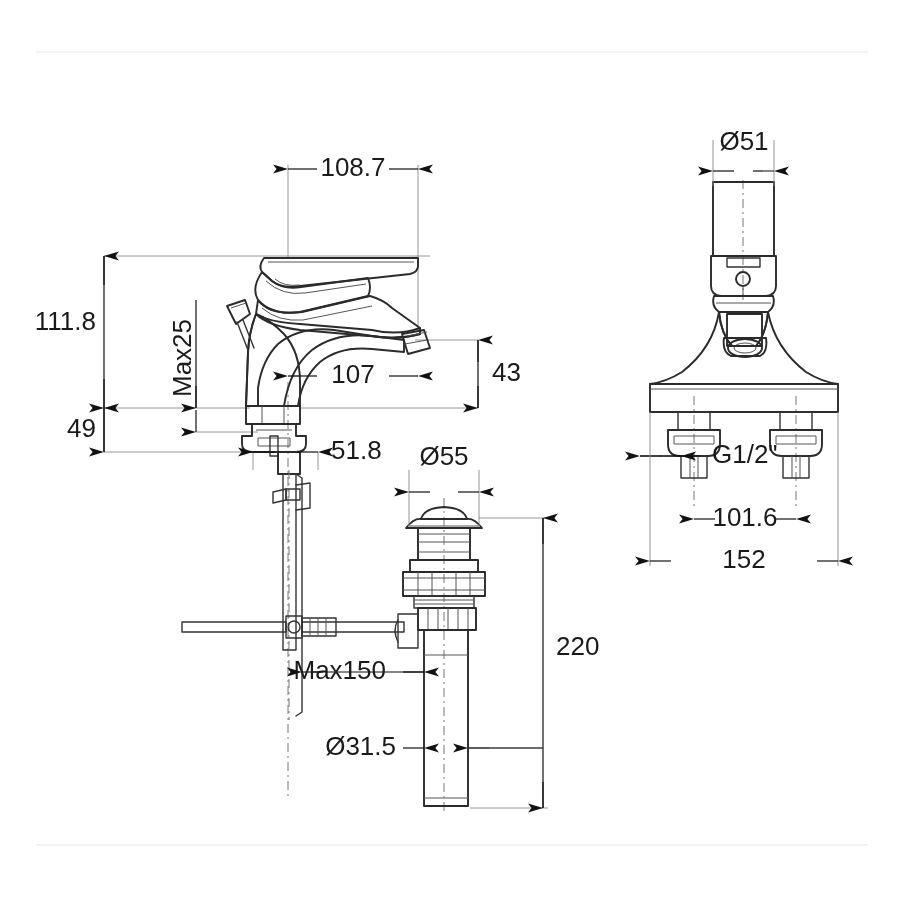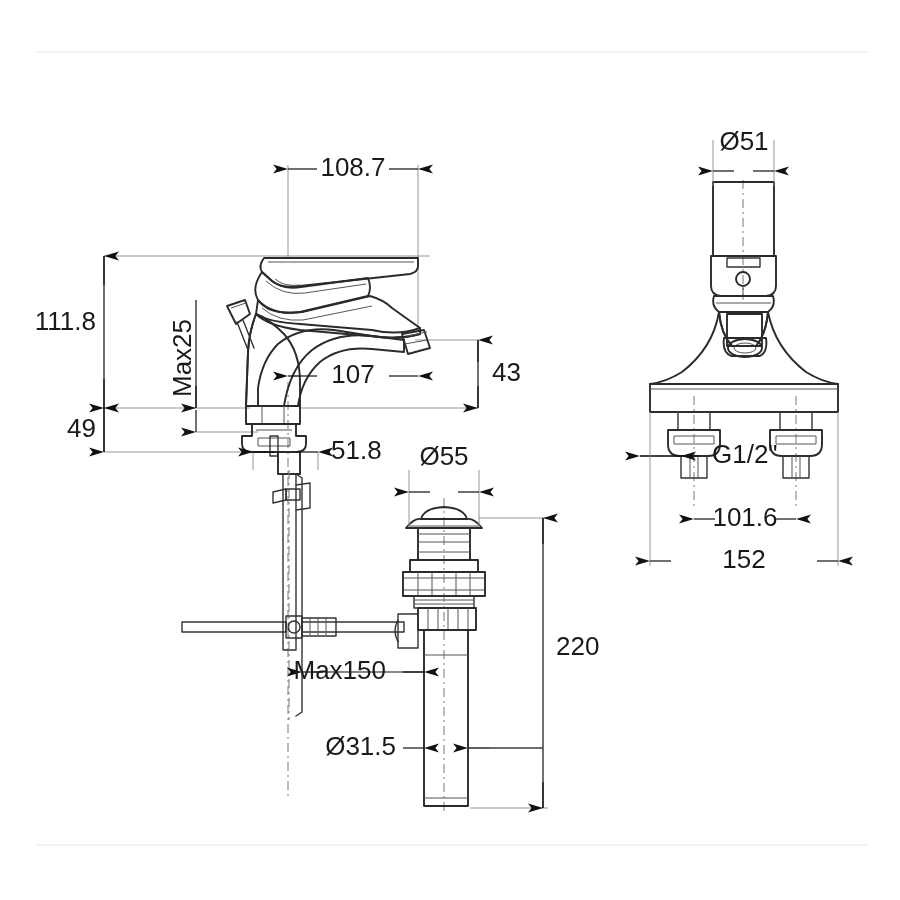--- a/index.html
+++ b/index.html
@@ -10,20 +10,21 @@
   }
   body {
     font-family: "Liberation Sans", sans-serif;
   }
   #sheet {
     position: relative;
     width: 900px;
     height: 900px;
     background: #ffffff;
     overflow: hidden;
+    border-radius: 14px;
   }
   #sheet svg {
     position: absolute;
     left: 0;
     top: 0;
     display: block;
   }
   .dim-text {
     font-family: "Liberation Sans", sans-serif;
     font-size: 26px;

